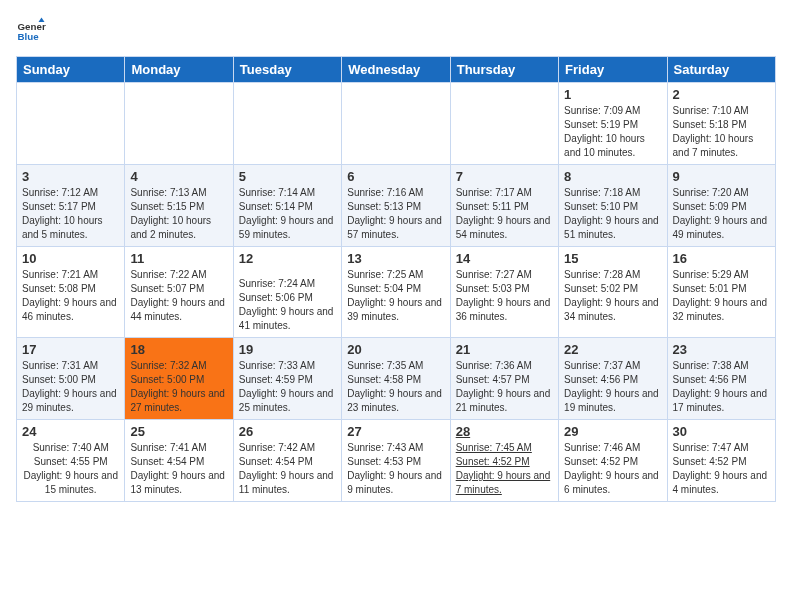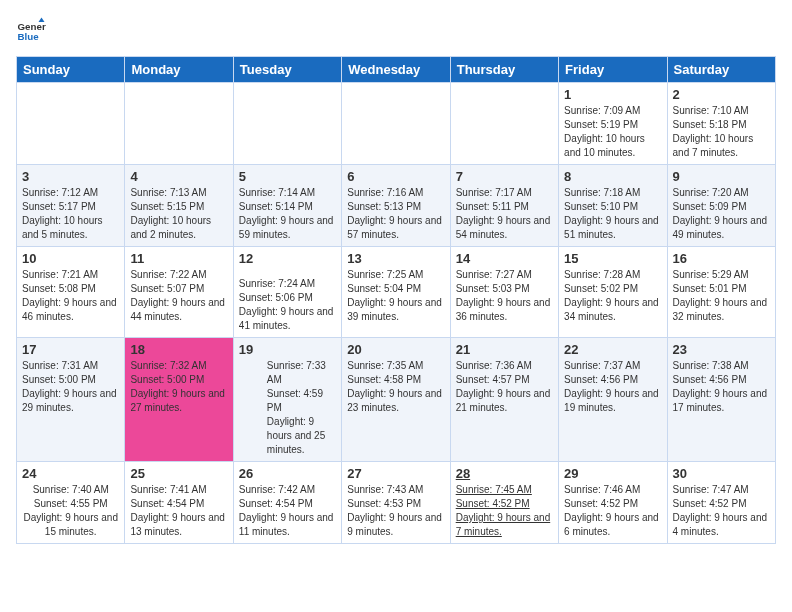--- a/index.html
+++ b/index.html
@@ -221,29 +221,29 @@
 Daylight: 9 hours and 32 minutes.</div>
         </td>
       </tr>
       <tr>
         <td style="background: rgb(240, 244, 250);">
           <span class="day-number">17</span>
           <div class="day-info" style="white-space: pre-line;">Sunrise: 7:31 AM
 Sunset: 5:00 PM
 Daylight: 9 hours and 29 minutes.</div>
         </td>
-        <td style="background: #ec4899;">
+        <td style="background: #f97316;">
           <span class="day-number">18</span>
           <div class="day-info" style="white-space: pre-line;">Sunrise: 7:32 AM
 Sunset: 5:00 PM
 Daylight: 9 hours and 27 minutes.</div>
         </td>
         <td style="background: rgb(240, 244, 250);">
           <span class="day-number">19</span>
-          <div class="day-info" style="white-space: pre-line; margin-left: 28px;">Sunrise: 7:33 AM
+          <div class="day-info" style="white-space: pre-line;">Sunrise: 7:33 AM
 Sunset: 4:59 PM
 Daylight: 9 hours and 25 minutes.</div>
         </td>
         <td style="background: rgb(240, 244, 250);">
           <span class="day-number">20</span>
           <div class="day-info" style="white-space: pre-line;">Sunrise: 7:35 AM
 Sunset: 4:58 PM
 Daylight: 9 hours and 23 minutes.</div>
         </td>
         <td style="background: rgb(240, 244, 250);">

